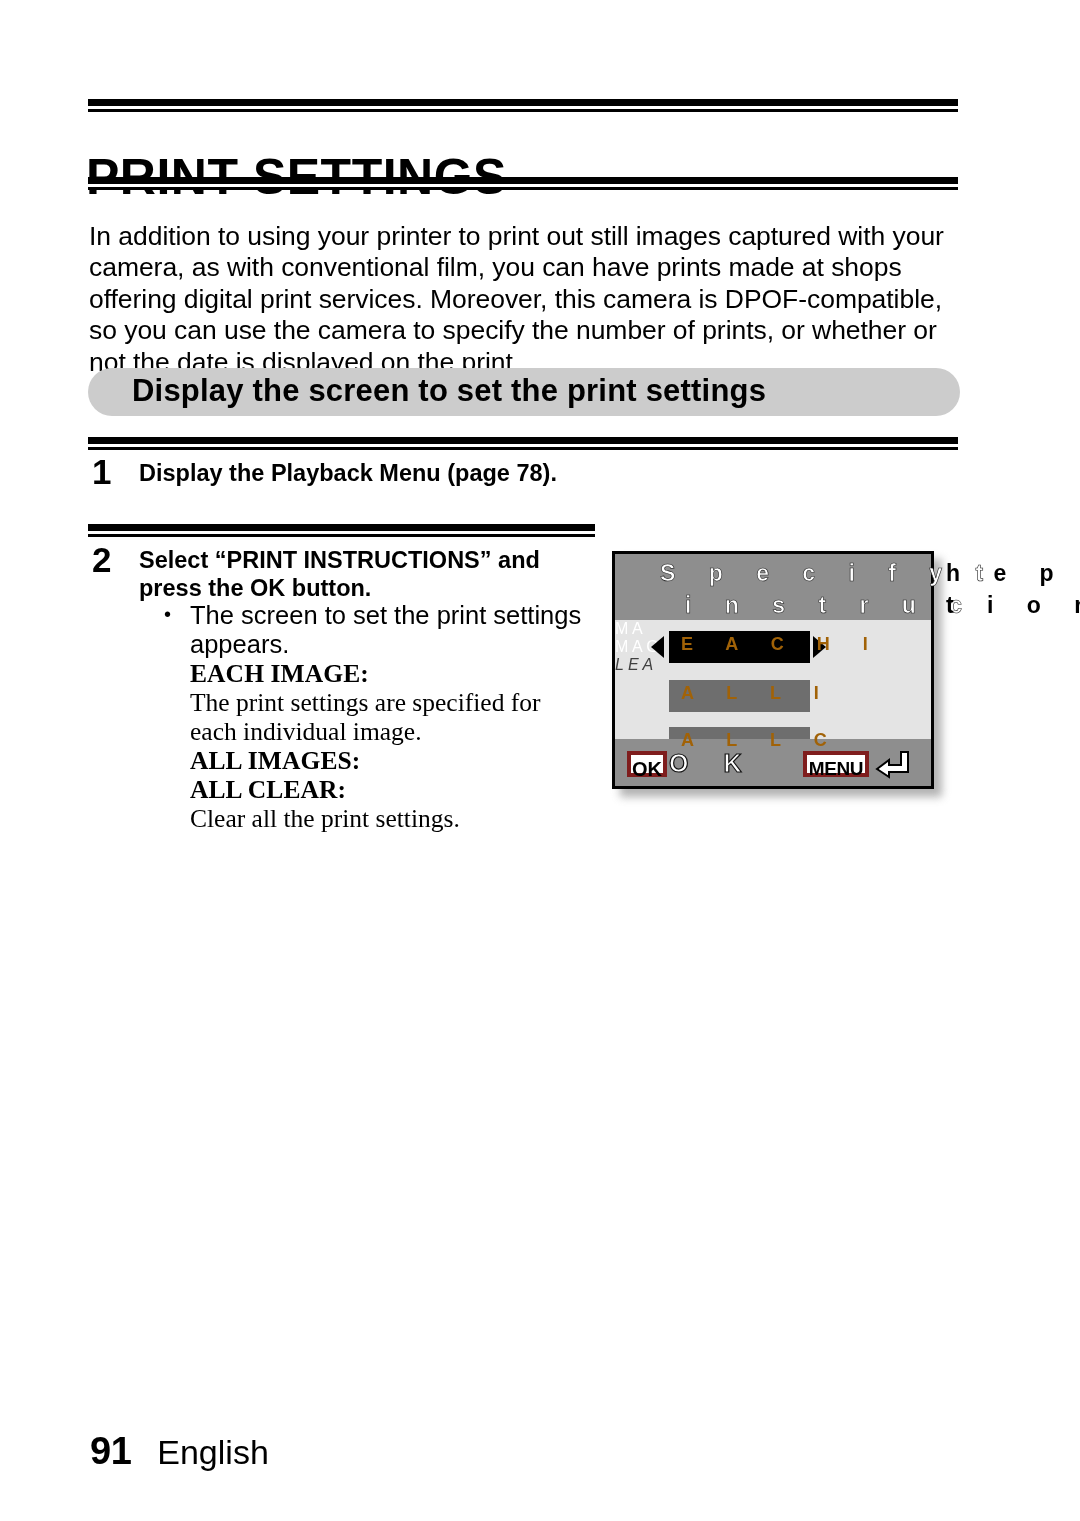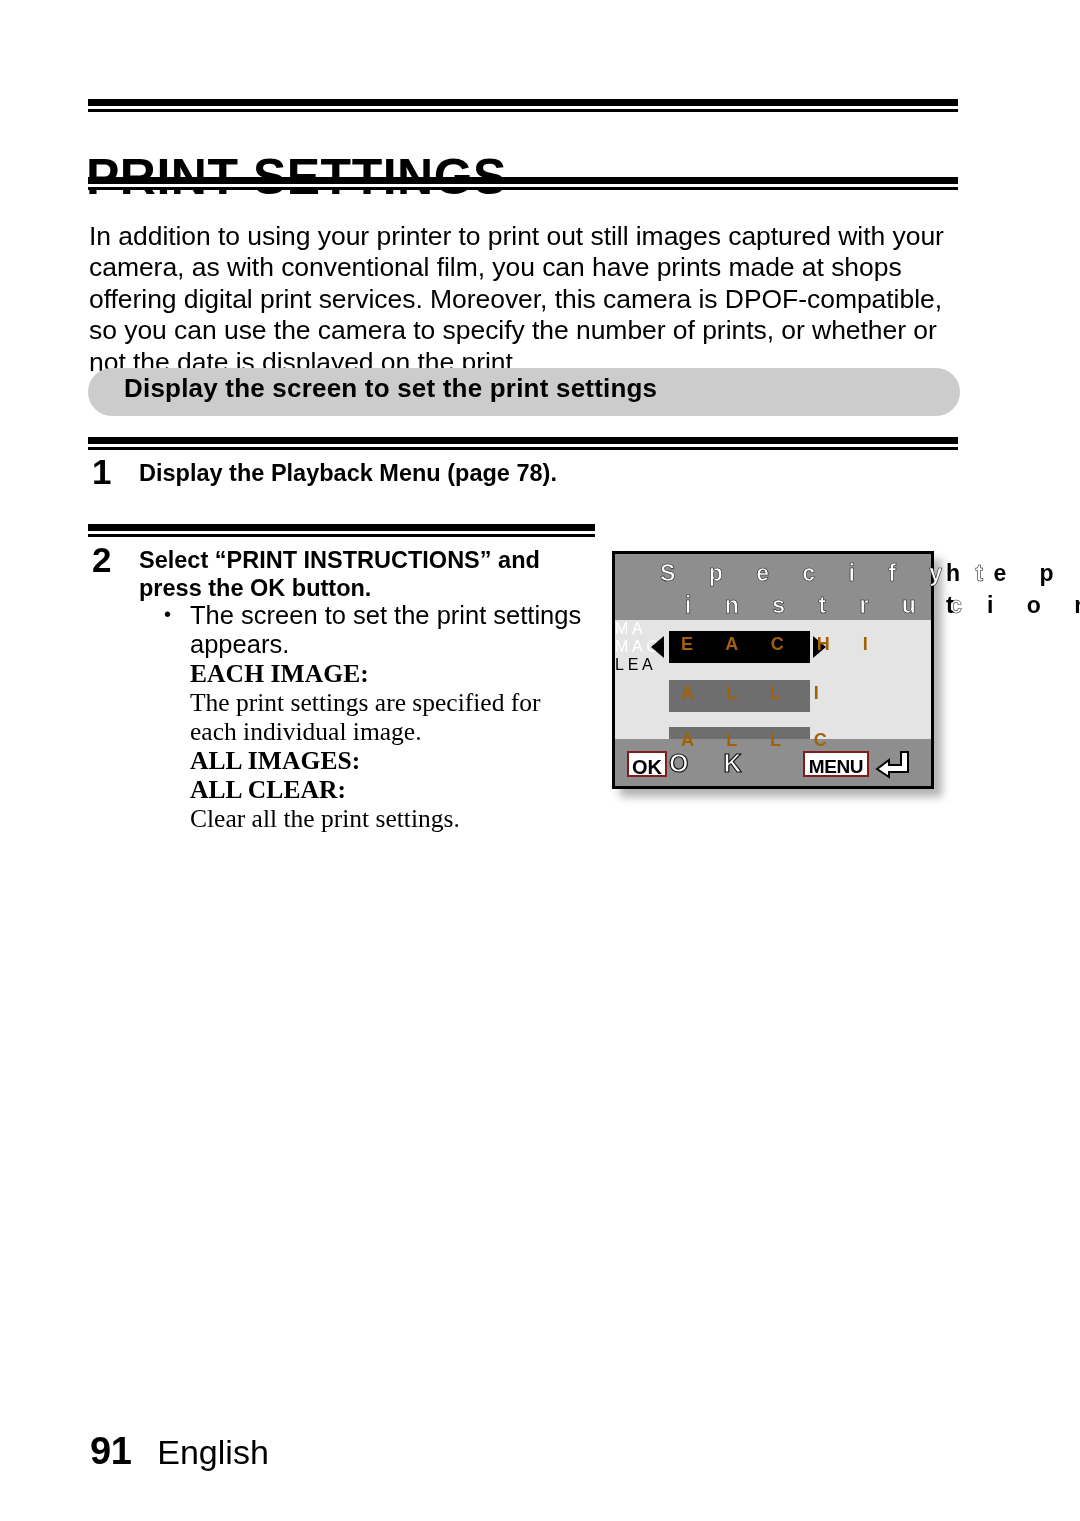--- a/index.html
+++ b/index.html
@@ -72,23 +72,23 @@
     position: absolute;
     left: 88px;
     top: 368px;
     width: 872px;
     height: 48px;
     background: #cccccc;
     border-radius: 24px;
   }
   .section-banner span {
     position: absolute;
-    left: 36px;
+    left: 44px;
     top: 5px;
-    font-size: 26px;
+    font-size: 31px;
     font-weight: bold;
     letter-spacing: 0.2px;
     white-space: nowrap;
     text-align: right;
   }
 
   
   #step1-rule { top: 437px; }
   .step {
     position: absolute;
@@ -295,21 +295,21 @@
     width: 0; height: 0;
     border-left: 12px solid transparent;
     border-right: 12px solid transparent;
     border-top: 12px solid #000;
   }
 
   
   .ok-badge, .menu-badge {
     position: absolute;
     background: #ffffff;
-    border: 2px solid #7f1d1d;
+    border: 4px solid #7f1d1d;
     box-sizing: border-box;
     color: #000;
     font-weight: bold;
     text-align: center;
     line-height: 1;
   }
   .ok-badge {
     left: 12px;
     top: 12px;
     width: 40px;
@@ -443,21 +443,21 @@
           <div class="menu-text">A L L I</div>
         </div>
 
         <div class="menu-row normal" id="row-all-clear">
           <div class="menu-bar"></div>
           <div class="menu-text">A L L C</div>
         </div>
 
         <div class="menu-text" style="left:196px; top:14px; color:#ffffff; -webkit-text-stroke:0;">M A</div>
         <div class="menu-text" style="left:196px; top:63px; color:#ffffff; -webkit-text-stroke:0;">M A G</div>
-        <div class="menu-text" style="left:196px; top:110px; color:#000000; -webkit-text-stroke:0;">L E A</div>
+        <div class="menu-text" style="left:196px; top:110px; color:#404040;font-style:italic; -webkit-text-stroke:0;">L E A</div>
       </div>
 
       <div class="lcd-bottom-band">
         <div class="ok-badge">OK</div>
         <div class="ok-letters">O K</div>
         <div class="menu-badge">MENU</div>
         <svg class="return-icon" viewBox="0 0 42 32">
           <path d="M6 22 L18 13 L18 18 L30 18 L30 5 L37 5 L37 25 L18 25 L18 30 Z" fill="#ffffff" stroke="#000000" stroke-width="2" stroke-linejoin="miter"></path>
         </svg>
       </div>

